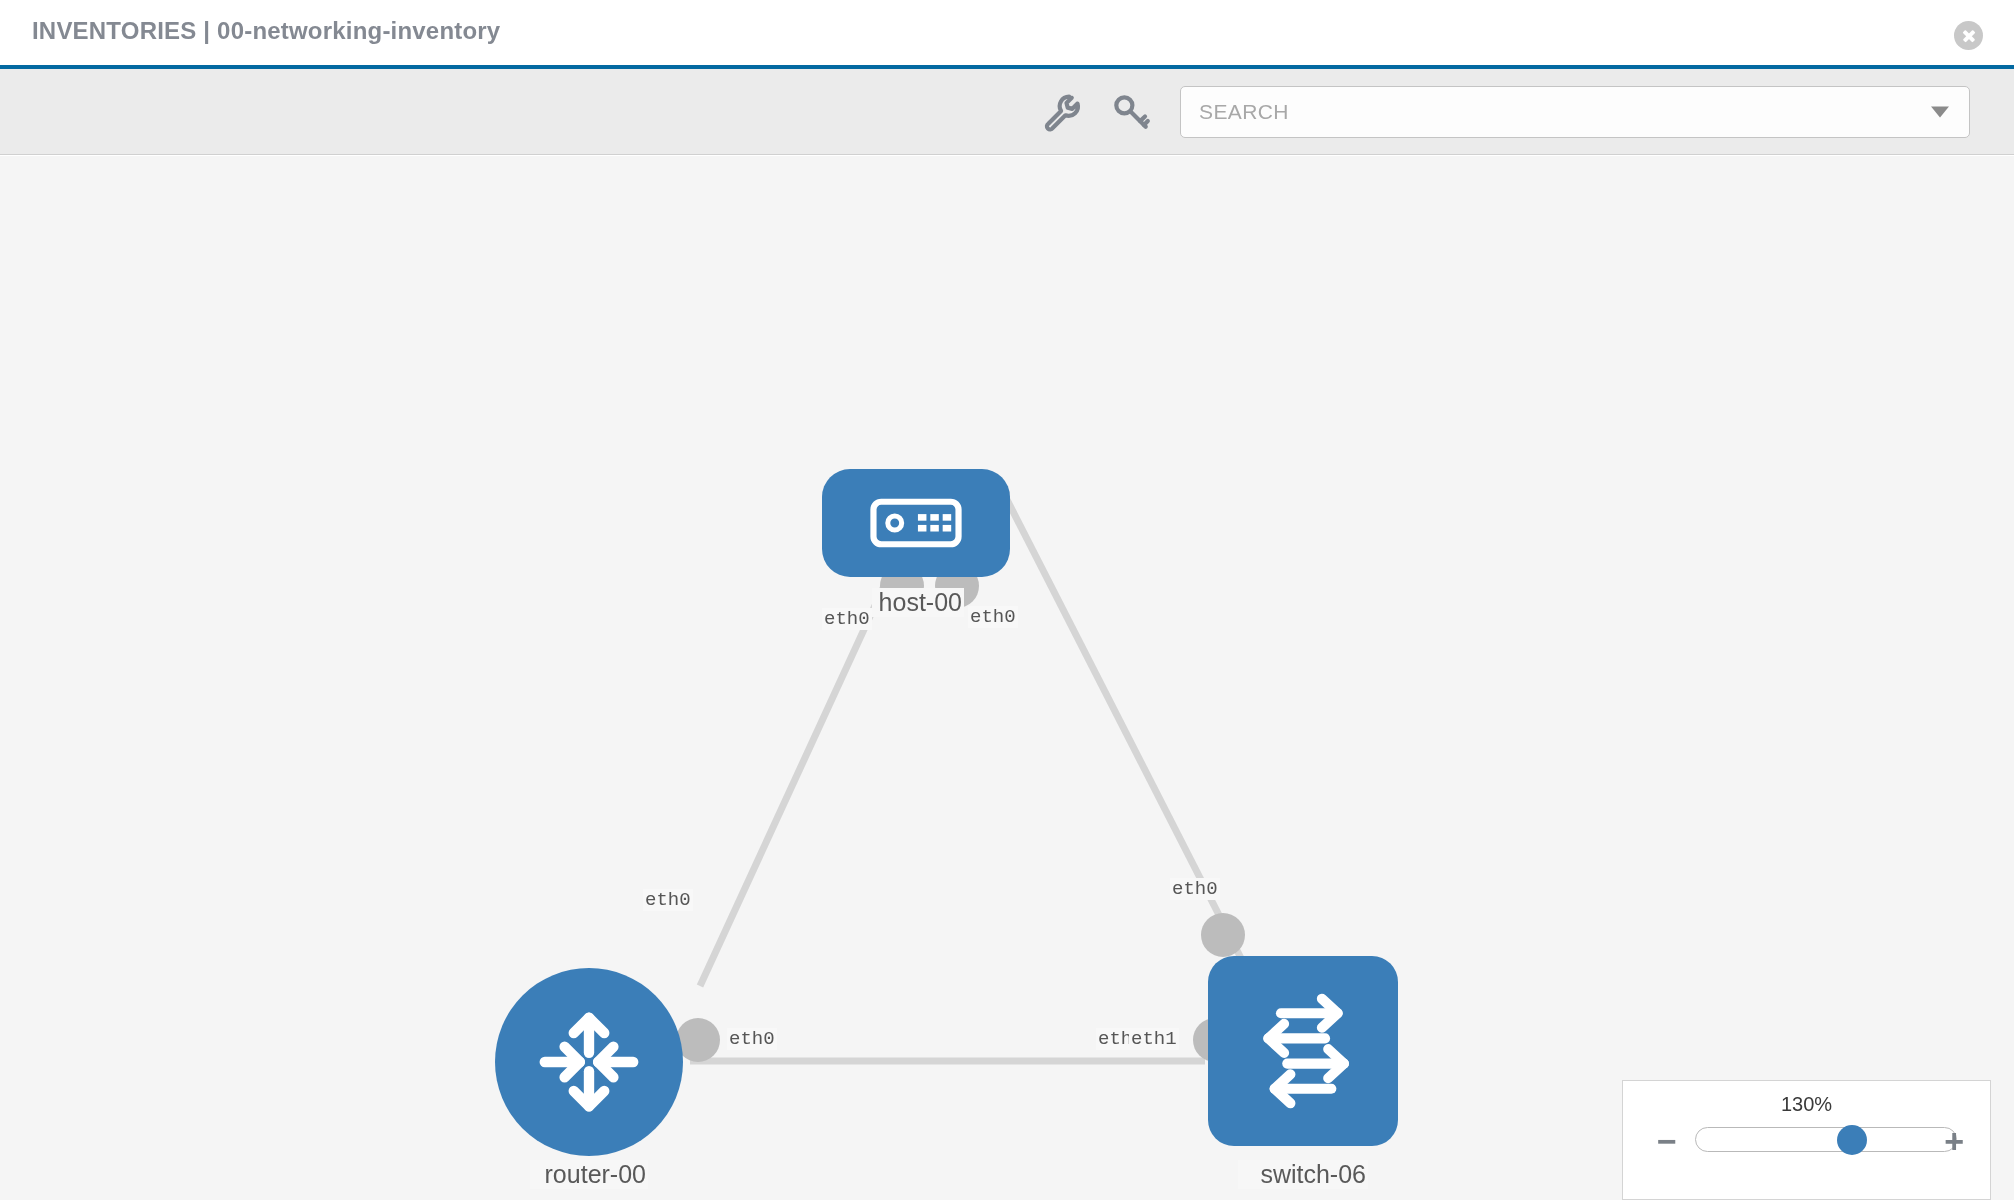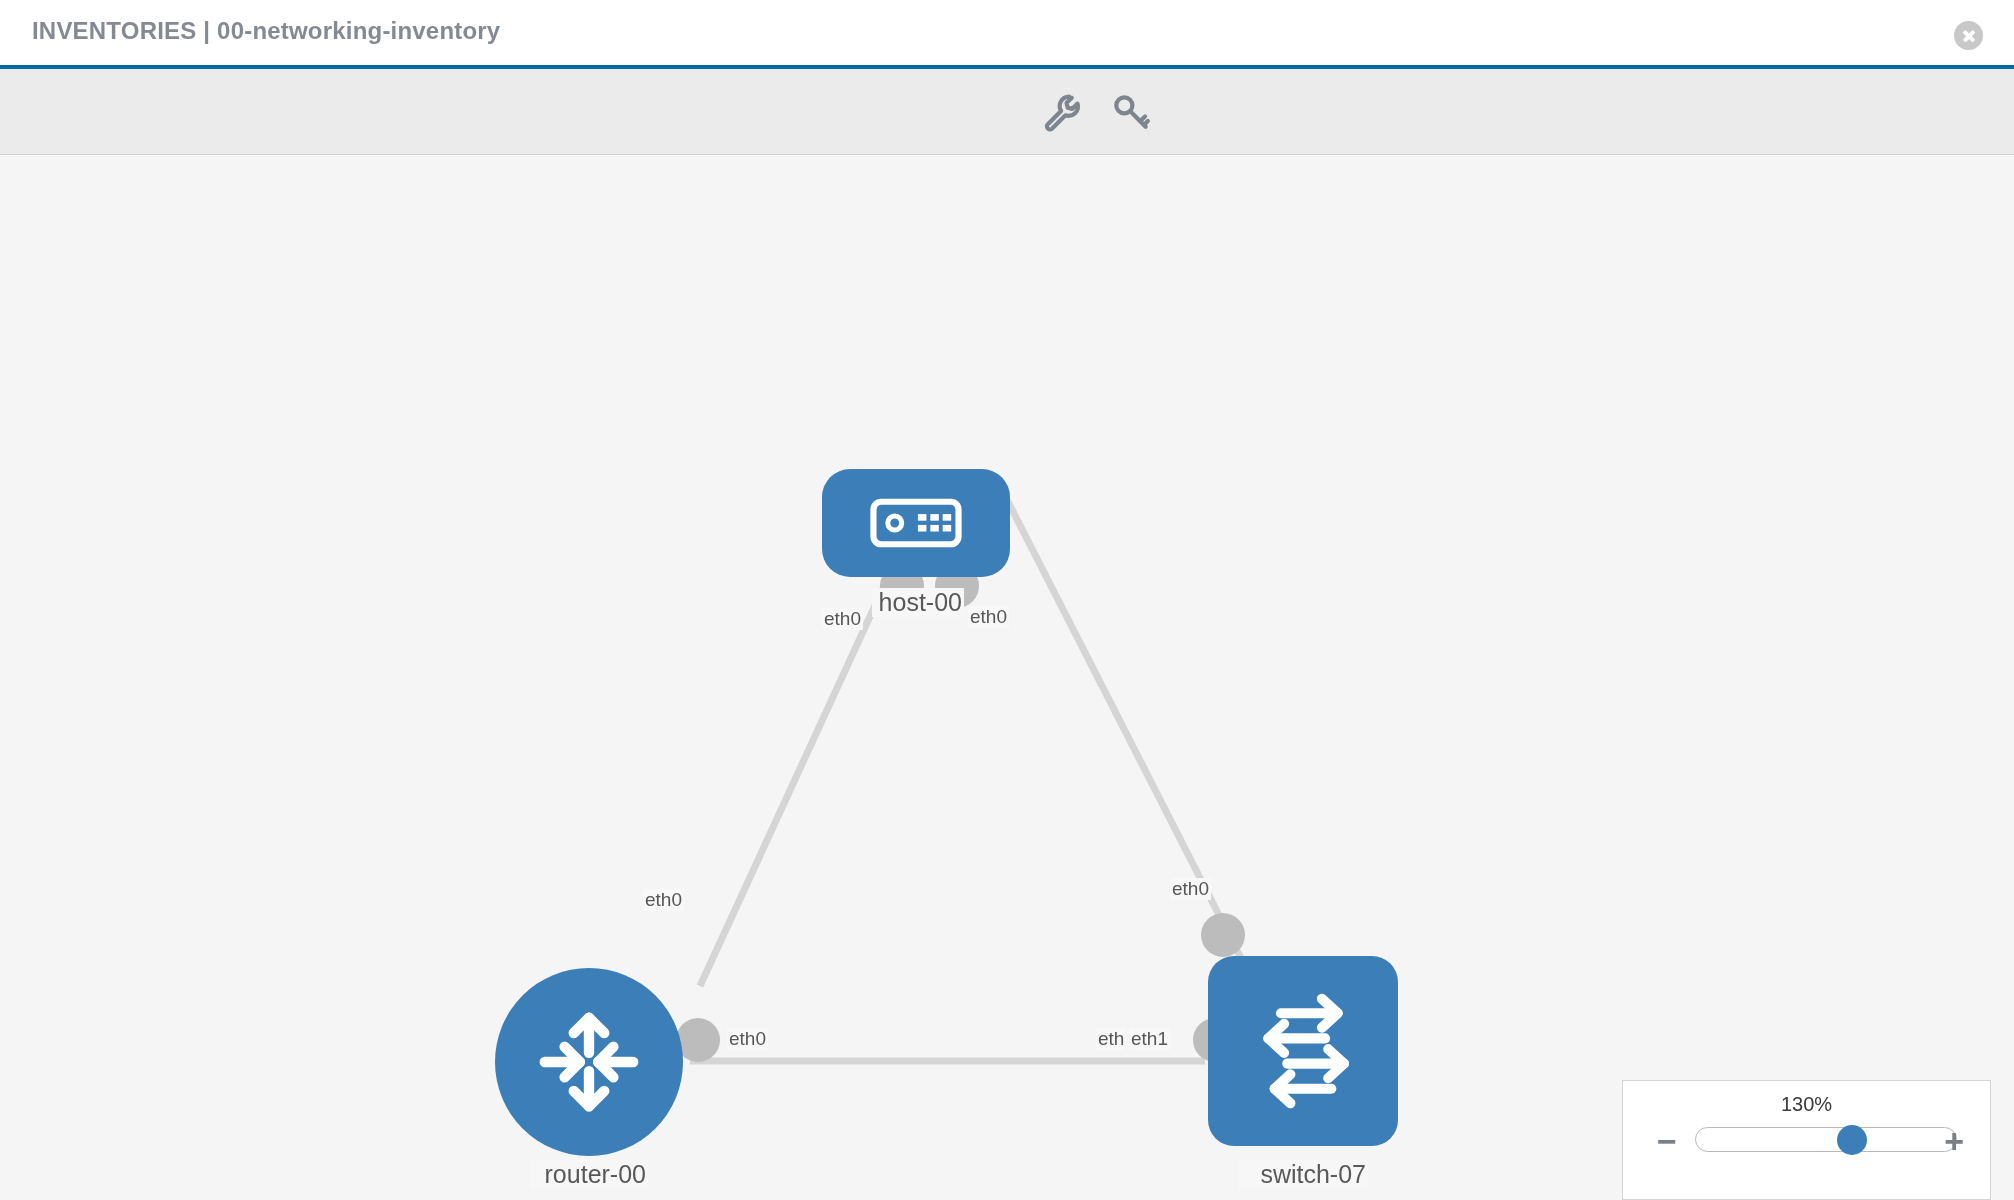--- a/index.html
+++ b/index.html
@@ -160,20 +160,21 @@
     text-align: right;
   }
 
   .edge-label {
     position: absolute;
     font-size: 19px;
     color: #565656;
     background: #f8f8f8;
     white-space: nowrap;
     padding: 0 2px;
+    font-family: Liberation Mono, monospace;
   }
 
   .port-dot {
     position: absolute;
     width: 44px;
     height: 44px;
     border-radius: 50%;
     background: #bcbcbc;
   }
 
@@ -248,20 +249,24 @@
 
   <div class="tool-icon" id="key-ic">
     <svg width="42" height="42" viewBox="0 0 24 24" fill="none" stroke="#7f858e" stroke-width="2.4" stroke-linecap="round" stroke-linejoin="round">
       <circle cx="8.2" cy="8.2" r="4.6"></circle>
       <line x1="11.6" y1="11.6" x2="20.4" y2="20.4"></line>
       <line x1="17.2" y1="17.2" x2="20" y2="14.6"></line>
       <line x1="19.4" y1="19.4" x2="21.6" y2="17.2"></line>
     </svg>
   </div>
 
+  <div class="search-box">
+    <span class="sel-label">SEARCH</span>
+    <span class="caret"></span>
+  </div>
 </div>
 
 <div class="canvas">
 
   <svg class="topology-svg">
 
     <line x1="930" y1="330" x2="700" y2="830" stroke="#d5d5d5" stroke-width="7"></line>
 
     <line x1="1000" y1="330" x2="1245" y2="810" stroke="#d5d5d5" stroke-width="7"></line>
 
@@ -315,21 +320,21 @@
         <polyline points="26,3.4 31,8 26,12.6"></polyline>
         <line x1="27" y1="16" x2="9" y2="16"></line>
         <polyline points="14,11.4 9,16 14,20.6"></polyline>
         <line x1="15" y1="24" x2="33" y2="24"></line>
         <polyline points="28,19.4 33,24 28,28.6"></polyline>
         <line x1="29" y1="32" x2="11" y2="32"></line>
         <polyline points="16,27.4 11,32 16,36.6"></polyline>
       </g>
     </svg>
   </div>
-  <div class="node-label" style="left:1238px; top:1004px; width:130px;">switch-07</div>
+  <div class="node-label" style="left:1238px; top:1004px; width:130px;">switch-06</div>
   <div class="edge-label" style="left:1170px; top:722px;">eth0</div>
   <div class="edge-label" style="left:1096px; top:872px;">eth</div>
   <div class="edge-label" style="left:1117px; top:872px;margin-left:12px;">eth1</div>
 </div>
 
 <div class="zoom-panel">
   <div class="zoom-value">130%</div>
   <div class="zoom-minus">−</div>
   <div class="zoom-track">
     <div class="zoom-thumb" id="zoom-thumb" style="left: 60%;"></div>

